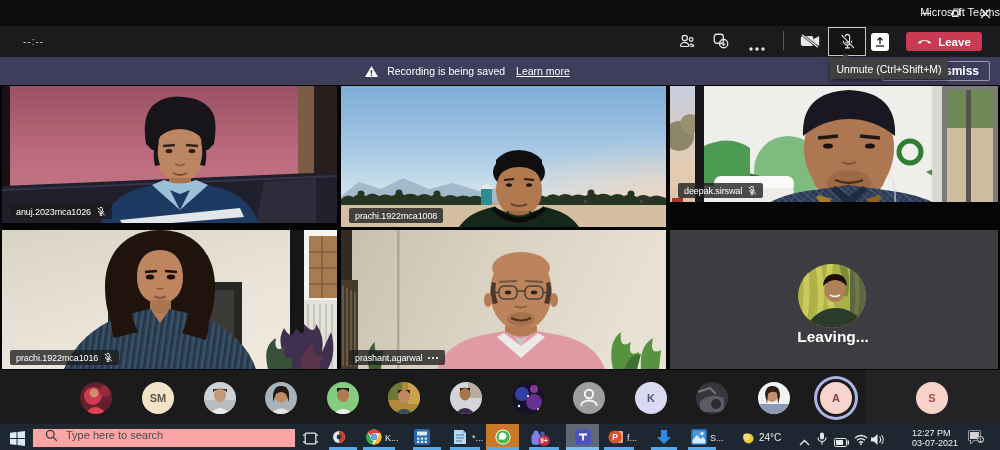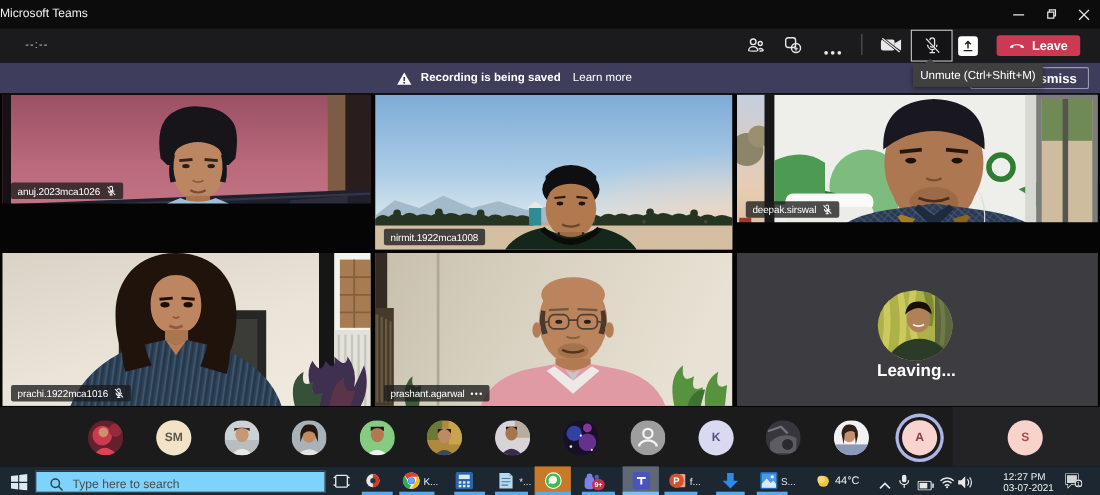--- a/index.html
+++ b/index.html
@@ -1,39 +1,39 @@
 <!DOCTYPE html>
 <html><head><meta charset="utf-8"><style>
 *{margin:0;padding:0;box-sizing:border-box}
 body{font-family:"Liberation Sans",sans-serif}
 #app{position:relative;width:1000px;height:450px;background:#000;overflow:hidden;font-family:"Liberation Sans",sans-serif}
 .abs{position:absolute}
 .titlebar{left:0;top:0;width:1000px;height:26px;background:#0c0c0c;color:#fff}
-.title{left:0;right:0;top:6px;text-align:left;font-size:11px;color:#f0f0f0}
+.title{left:0;right:0;top:6px;text-align:right;font-size:11px;color:#f0f0f0}
 .wbtn{top:0;height:26px;display:flex;align-items:center;justify-content:center}
 .toolbar{left:0;top:26px;width:1000px;height:31px;background:#1b1b1d}
 .timer{left:23px;top:36px;font-size:10px;color:#c8c8c8;letter-spacing:1px}
 .banner{left:0;top:57px;width:1000px;height:28px;background:#3e3e5c;color:#fff;display:flex;align-items:center;justify-content:center;font-size:10.5px;padding-right:66px}
-.banner .b{font-weight:bold;margin:0 6px 0 8px}
-.banner .lm{margin-left:5px;color:#fff}
+.banner .b{font-weight:normal;margin:0 6px 0 8px}
+.banner .lm{text-decoration:underline;margin-left:5px;color:#fff}
 .grid{left:0;top:85px;width:1000px;height:285px;background:#050505}
 .tile{position:absolute;overflow:hidden}
 .tile>svg{filter:blur(0.6px)}
-.t1{left:2px;top:1px;width:335px;height:99px}
+.t1{left:2px;top:1px;width:335px;height:137px}
 .t2{left:341px;top:1px;width:325px;height:141px}
 .t3{left:670px;top:1px;width:328px;height:116px}
 .t4{left:2px;top:145px;width:335px;height:139px}
 .t5{left:341px;top:145px;width:325px;height:139px}
 .t6{left:670px;top:145px;width:328px;height:139px;background:#3d3d41}
 .lbl{position:absolute;left:8px;bottom:4px;height:15px;background:rgba(28,28,30,.78);color:#fff;font-size:9px;padding:0 6px;border-radius:2px;display:flex;align-items:center;gap:5px;white-space:nowrap;letter-spacing:-0.1px}
 .strip{left:0;top:370px;width:1000px;height:54px;background:#1b1b1c}
 .pane2{left:866px;top:370px;width:134px;height:54px;background:#232326}
 .av{position:absolute;top:382px;width:32px;height:32px;border-radius:50%;overflow:hidden;display:flex;align-items:center;justify-content:center;font-size:11px;font-weight:bold}
 .taskbar{left:0;top:424px;width:1000px;height:26px;background:#1c2731}
-.search{left:32px;top:428px;width:264px;height:20px;background:#7dd3fc;border:1px solid #2a2a2a;display:flex;align-items:flex-end;color:#4a4a4a;font-size:11px}
+.search{left:32px;top:428px;width:264px;height:20px;background:#fca5a5;border:1px solid #2a2a2a;display:flex;align-items:flex-start;color:#4a4a4a;font-size:11px}
 .tktxt{color:#e8e8e8;font-size:9px;white-space:nowrap}
 .tooltip{left:830px;top:58px;width:118px;height:21px;background:#404040;color:#fff;font-size:10.5px;display:flex;align-items:center;justify-content:center;box-shadow:0 2px 5px rgba(0,0,0,.5)}
 .dismiss{left:882px;top:61px;width:108px;height:20px;border:1px solid #9a9aac;border-radius:2px;color:#fff;font-size:12px;font-weight:bold;display:flex;align-items:center;justify-content:flex-end;padding-right:10px}
 .micbox{left:828px;top:27px;width:38px;height:29px;border:1px solid #c8c8c8;background:#141416;display:flex;align-items:center;justify-content:center}
 .upbox{left:871px;top:33px;width:18px;height:18px;background:#fff;border-radius:3px;display:flex;align-items:center;justify-content:center}
 .leave{left:906px;top:32px;width:76px;height:19px;background:#cb3a52;border-radius:3px;color:#fff;font-size:11.5px;font-weight:bold;display:flex;align-items:center;justify-content:center;gap:6px}
 </style></head>
 <body>
 <div id="app">
   <div class="abs titlebar"></div>
@@ -162,21 +162,21 @@
 <ellipse cx="178" cy="104" rx="23" ry="27" fill="#b1794e"></ellipse>
 <path d="M155 94 Q162 81 178 81 Q194 81 201 94 L201 74 Q192 64 178 64 Q164 64 155 74 Z" fill="#0f0e11"></path>
 <path d="M163 94 L173 93 M183 93 L193 94" stroke="#2a1a12" stroke-width="2" fill="none"></path>
 <ellipse cx="168" cy="99" rx="3" ry="1.8" fill="#20140e"></ellipse>
           <ellipse cx="188" cy="99" rx="3" ry="1.8" fill="#20140e"></ellipse>
 <path d="M170 118 Q178 122 186 118" stroke="#6a4430" stroke-width="2" fill="none"></path>
 <path d="M166 126 Q178 131 190 126" stroke="#2c1c14" stroke-width="2.2" fill="none"></path>
 <rect x="168" y="125" width="20" height="10" fill="#9c6a44"></rect>
 <path d="M118 141 Q128 126 152 121 L170 128 Q178 131 186 128 L204 121 Q228 126 238 141 Z" fill="#15261b"></path>
 <path d="M152 122 Q178 146 204 122" stroke="#0a0c0a" stroke-width="5" fill="none"></path>
-</svg><span class="lbl">nirmit.1922mca1008</span></div>
+</svg><span class="lbl">prachi.1922mca1008</span></div>
     <div class="tile t3"><svg width="328" height="141" viewBox="0 0 328 141">
           <defs>
 <linearGradient id="out3" x1="0" y1="0" x2="0" y2="1">
               <stop offset="0" stop-color="#c6cede"></stop>
               <stop offset=".6" stop-color="#e6cdb2"></stop>
               <stop offset="1" stop-color="#d8b9a0"></stop>
             </linearGradient>
 <pattern id="chk" width="9" height="9" patternUnits="userSpaceOnUse" patternTransform="rotate(40)">
               <rect width="9" height="9" fill="#2b3850"></rect>
               <path d="M0 0H9M0 4.5H9" stroke="#6c88b0" stroke-width="1.1" opacity=".55"></path>
@@ -513,21 +513,21 @@
   <div class="abs" style="left:487px;top:447px;width:32px;height:3px;background:#57aaee"></div>
   <div class="abs" style="left:529px;top:447px;width:30px;height:3px;background:#57aaee"></div>
   <div class="abs" style="left:566px;top:447px;width:33px;height:3px;background:#7cc0f4"></div>
   <div class="abs" style="left:604px;top:447px;width:30px;height:3px;background:#57aaee"></div>
   <div class="abs" style="left:651px;top:447px;width:26px;height:3px;background:#57aaee"></div>
   <div class="abs" style="left:688px;top:447px;width:28px;height:3px;background:#57aaee"></div>
   <div class="abs" style="left:742px;top:431px"><svg width="13" height="13" viewBox="0 0 13 13">
         <circle cx="6.5" cy="6.5" r="5" fill="#ecc63e"></circle>
         <circle cx="4.5" cy="5" r="3.4" fill="#f4da6a"></circle>
       </svg></div>
-  <div class="abs" style="left:759px;top:432px;color:#f0f0f0;font-size:10px">44°C</div>
+  <div class="abs" style="left:759px;top:432px;color:#f0f0f0;font-size:10px">24°C</div>
   <div class="abs" style="left:799px;top:433px"><svg width="11" height="8" viewBox="0 0 11 8">
         <path d="M1 6L5.5 1.5L10 6" fill="none" stroke="#e8e8e8" stroke-width="1.4"></path>
       </svg></div>
   <div class="abs" style="left:817px;top:431px"><svg width="10" height="13" viewBox="0 0 10 13">
         <rect x="3" y="0.5" width="4" height="7" rx="2" fill="#e8e8e8"></rect>
         <path d="M1 5.5a4 4 0 008 0M5 9.5v3" stroke="#e8e8e8" stroke-width="1.2" fill="none"></path>
       </svg></div>
   <div class="abs" style="left:834px;top:433px"><svg width="15" height="9" viewBox="0 0 15 9">
         <rect x="0.5" y="0.5" width="12" height="8" rx="1" fill="none" stroke="#e8e8e8" stroke-width="1"></rect>
         <rect x="2" y="2" width="7" height="5" fill="#e8e8e8"></rect>

